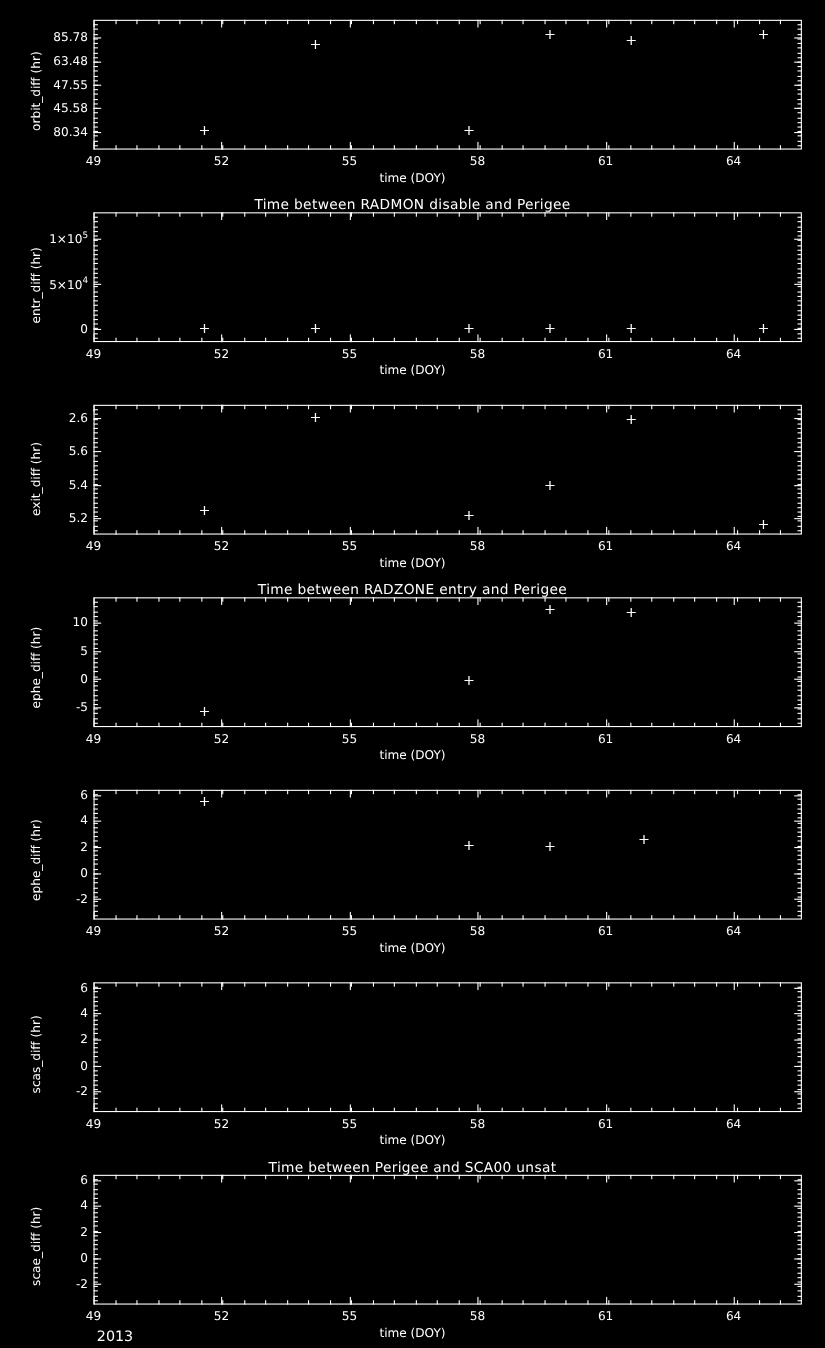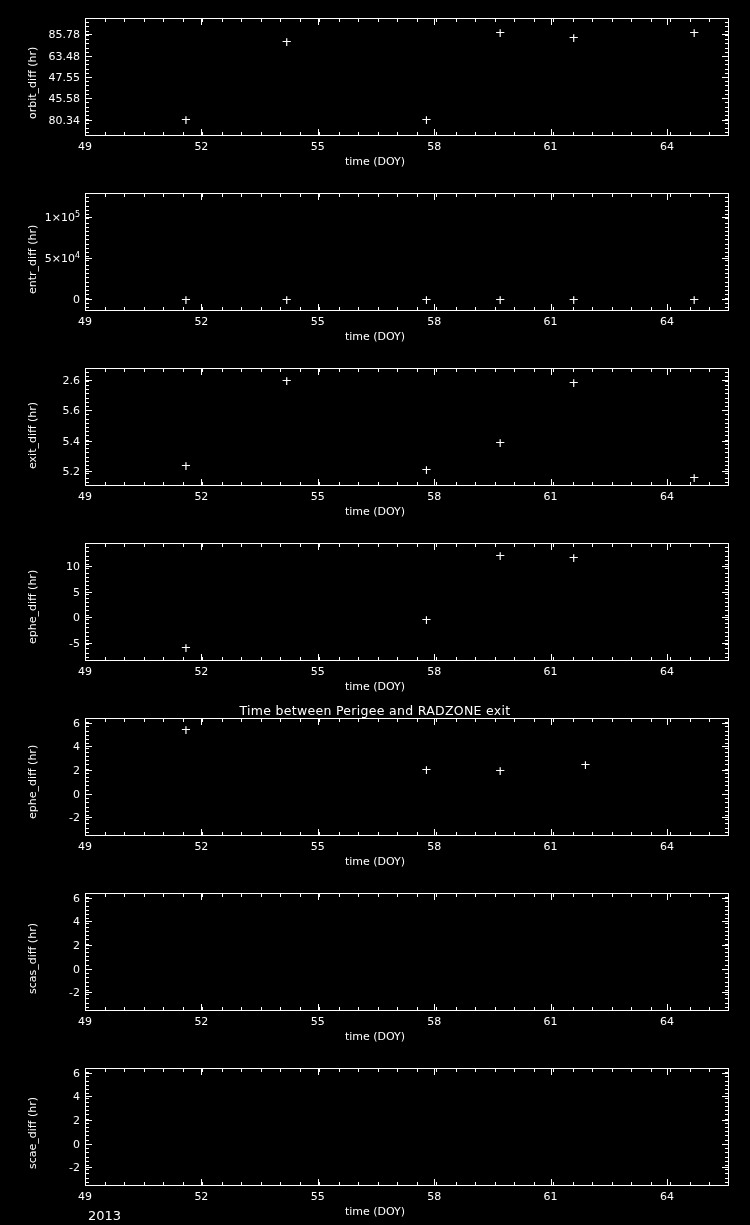--- a/index.html
+++ b/index.html
@@ -176,20 +176,21 @@
       <div class="tickmark" style="left: 709.485px; top: 132px; width: 1px; height: 4px;"></div>
       <div class="xlabel" style="top: 155px;">time (DOY)</div>
       <div class="marker" style="left: 185.867px; top: 118.836px;">+</div>
       <div class="marker" style="left: 286.735px; top: 40.5273px;">+</div>
       <div class="marker" style="left: 426.398px; top: 118.836px;">+</div>
       <div class="marker" style="left: 500.108px; top: 31.9455px;">+</div>
       <div class="marker" style="left: 573.819px; top: 37.3091px;">+</div>
       <div class="marker" style="left: 694.084px; top: 31.9455px;">+</div>
     </div>
     <div class="panel" style="top: 175px;">
+      <div class="title" style="top: 3px;">Time between RADMON disable and Perigee</div>
       <div class="plotbox" style="left: 85px; top: 18px; width: 644px; height: 118px;"></div>
       <div class="ylabel" style="left: 26px; top: 119px;">entr_diff (hr)</div>
       <div class="ytick" style="top: 123.793px; right: 670px;">0</div>
       <div class="tickmark" style="left: 85px; top: 123.793px; width: 7px; height: 1px;"></div>
       <div class="tickmark" style="left: 722px; top: 123.793px; width: 7px; height: 1px;"></div>
       <div class="ytick" style="top: 83.1034px; right: 670px;">5×10<sup>4</sup></div>
       <div class="tickmark" style="left: 85px; top: 83.1034px; width: 7px; height: 1px;"></div>
       <div class="tickmark" style="left: 722px; top: 83.1034px; width: 7px; height: 1px;"></div>
       <div class="ytick" style="top: 42.4138px; right: 670px;">1×10<sup>5</sup></div>
       <div class="tickmark" style="left: 85px; top: 42.4138px; width: 7px; height: 1px;"></div>
@@ -491,20 +492,21 @@
       <div class="tickmark" style="left: 709.485px; top: 132px; width: 1px; height: 4px;"></div>
       <div class="xlabel" style="top: 155px;">time (DOY)</div>
       <div class="marker" style="left: 185.867px; top: 114.821px;">+</div>
       <div class="marker" style="left: 286.735px; top: 30.1026px;">+</div>
       <div class="marker" style="left: 426.398px; top: 119.359px;">+</div>
       <div class="marker" style="left: 500.108px; top: 92.1282px;">+</div>
       <div class="marker" style="left: 573.819px; top: 31.6154px;">+</div>
       <div class="marker" style="left: 694.084px; top: 126.923px;">+</div>
     </div>
     <div class="panel" style="top: 525px;">
+      <div class="title" style="top: 3px;">Time between RADZONE entry and Perigee</div>
       <div class="plotbox" style="left: 85px; top: 18px; width: 644px; height: 118px;"></div>
       <div class="ylabel" style="left: 26px; top: 119px;">ephe_diff (hr)</div>
       <div class="ytick" style="top: 118.043px; right: 670px;">-5</div>
       <div class="tickmark" style="left: 85px; top: 118.043px; width: 7px; height: 1px;"></div>
       <div class="tickmark" style="left: 722px; top: 118.043px; width: 7px; height: 1px;"></div>
       <div class="ytick" style="top: 92.3913px; right: 670px;">0</div>
       <div class="tickmark" style="left: 85px; top: 92.3913px; width: 7px; height: 1px;"></div>
       <div class="tickmark" style="left: 722px; top: 92.3913px; width: 7px; height: 1px;"></div>
       <div class="ytick" style="top: 66.7391px; right: 670px;">5</div>
       <div class="tickmark" style="left: 85px; top: 66.7391px; width: 7px; height: 1px;"></div>
@@ -648,21 +650,20 @@
       <div class="tickmark" style="left: 689.97px; top: 132px; width: 1px; height: 4px;"></div>
       <div class="tickmark" style="left: 709.485px; top: 18px; width: 1px; height: 4px;"></div>
       <div class="tickmark" style="left: 709.485px; top: 132px; width: 1px; height: 4px;"></div>
       <div class="xlabel" style="top: 155px;">time (DOY)</div>
       <div class="marker" style="left: 185.867px; top: 122.148px;">+</div>
       <div class="marker" style="left: 426.398px; top: 94.4435px;">+</div>
       <div class="marker" style="left: 500.108px; top: 29.8px;">+</div>
       <div class="marker" style="left: 573.819px; top: 31.8522px;">+</div>
     </div>
     <div class="panel" style="top: 700px;">
-      <div class="title" style="top: 3px;">Time between Perigee and RADZONE exit</div>
       <div class="plotbox" style="left: 85px; top: 18px; width: 644px; height: 118px;"></div>
       <div class="ylabel" style="left: 26px; top: 119px;">ephe_diff (hr)</div>
       <div class="ytick" style="top: 117.12px; right: 670px;">-2</div>
       <div class="tickmark" style="left: 85px; top: 117.12px; width: 7px; height: 1px;"></div>
       <div class="tickmark" style="left: 722px; top: 117.12px; width: 7px; height: 1px;"></div>
       <div class="ytick" style="top: 93.52px; right: 670px;">0</div>
       <div class="tickmark" style="left: 85px; top: 93.52px; width: 7px; height: 1px;"></div>
       <div class="tickmark" style="left: 722px; top: 93.52px; width: 7px; height: 1px;"></div>
       <div class="ytick" style="top: 69.92px; right: 670px;">2</div>
       <div class="tickmark" style="left: 85px; top: 69.92px; width: 7px; height: 1px;"></div>
@@ -965,20 +966,21 @@
       <div class="tickmark" style="left: 650.939px; top: 132px; width: 1px; height: 4px;"></div>
       <div class="tickmark" style="left: 670.455px; top: 18px; width: 1px; height: 4px;"></div>
       <div class="tickmark" style="left: 670.455px; top: 132px; width: 1px; height: 4px;"></div>
       <div class="tickmark" style="left: 689.97px; top: 18px; width: 1px; height: 4px;"></div>
       <div class="tickmark" style="left: 689.97px; top: 132px; width: 1px; height: 4px;"></div>
       <div class="tickmark" style="left: 709.485px; top: 18px; width: 1px; height: 4px;"></div>
       <div class="tickmark" style="left: 709.485px; top: 132px; width: 1px; height: 4px;"></div>
       <div class="xlabel" style="top: 155px;">time (DOY)</div>
     </div>
     <div class="panel" style="top: 1050px;">
+      <div class="title" style="top: 3px;">Time between Perigee and SCA00 unsat</div>
       <div class="plotbox" style="left: 85px; top: 18px; width: 644px; height: 118px;"></div>
       <div class="ylabel" style="left: 26px; top: 119px;">scae_diff (hr)</div>
       <div class="ytick" style="top: 117.12px; right: 670px;">-2</div>
       <div class="tickmark" style="left: 85px; top: 117.12px; width: 7px; height: 1px;"></div>
       <div class="tickmark" style="left: 722px; top: 117.12px; width: 7px; height: 1px;"></div>
       <div class="ytick" style="top: 93.52px; right: 670px;">0</div>
       <div class="tickmark" style="left: 85px; top: 93.52px; width: 7px; height: 1px;"></div>
       <div class="tickmark" style="left: 722px; top: 93.52px; width: 7px; height: 1px;"></div>
       <div class="ytick" style="top: 69.92px; right: 670px;">2</div>
       <div class="tickmark" style="left: 85px; top: 69.92px; width: 7px; height: 1px;"></div>

